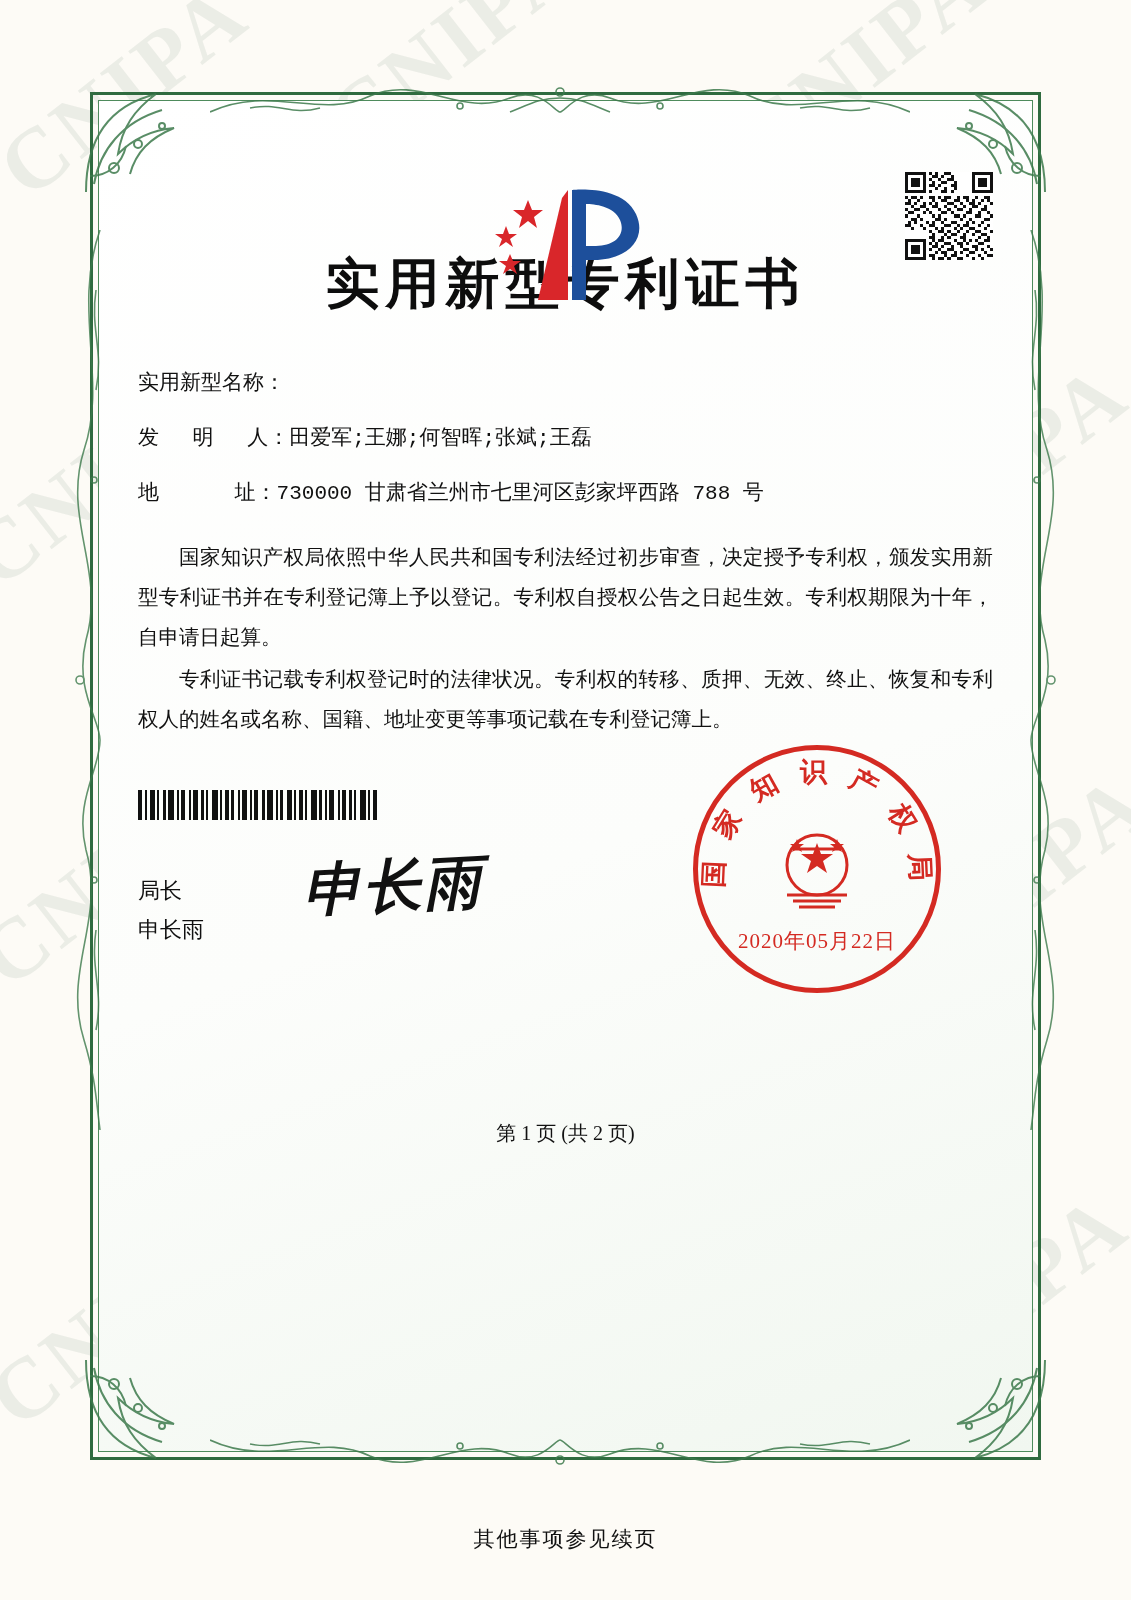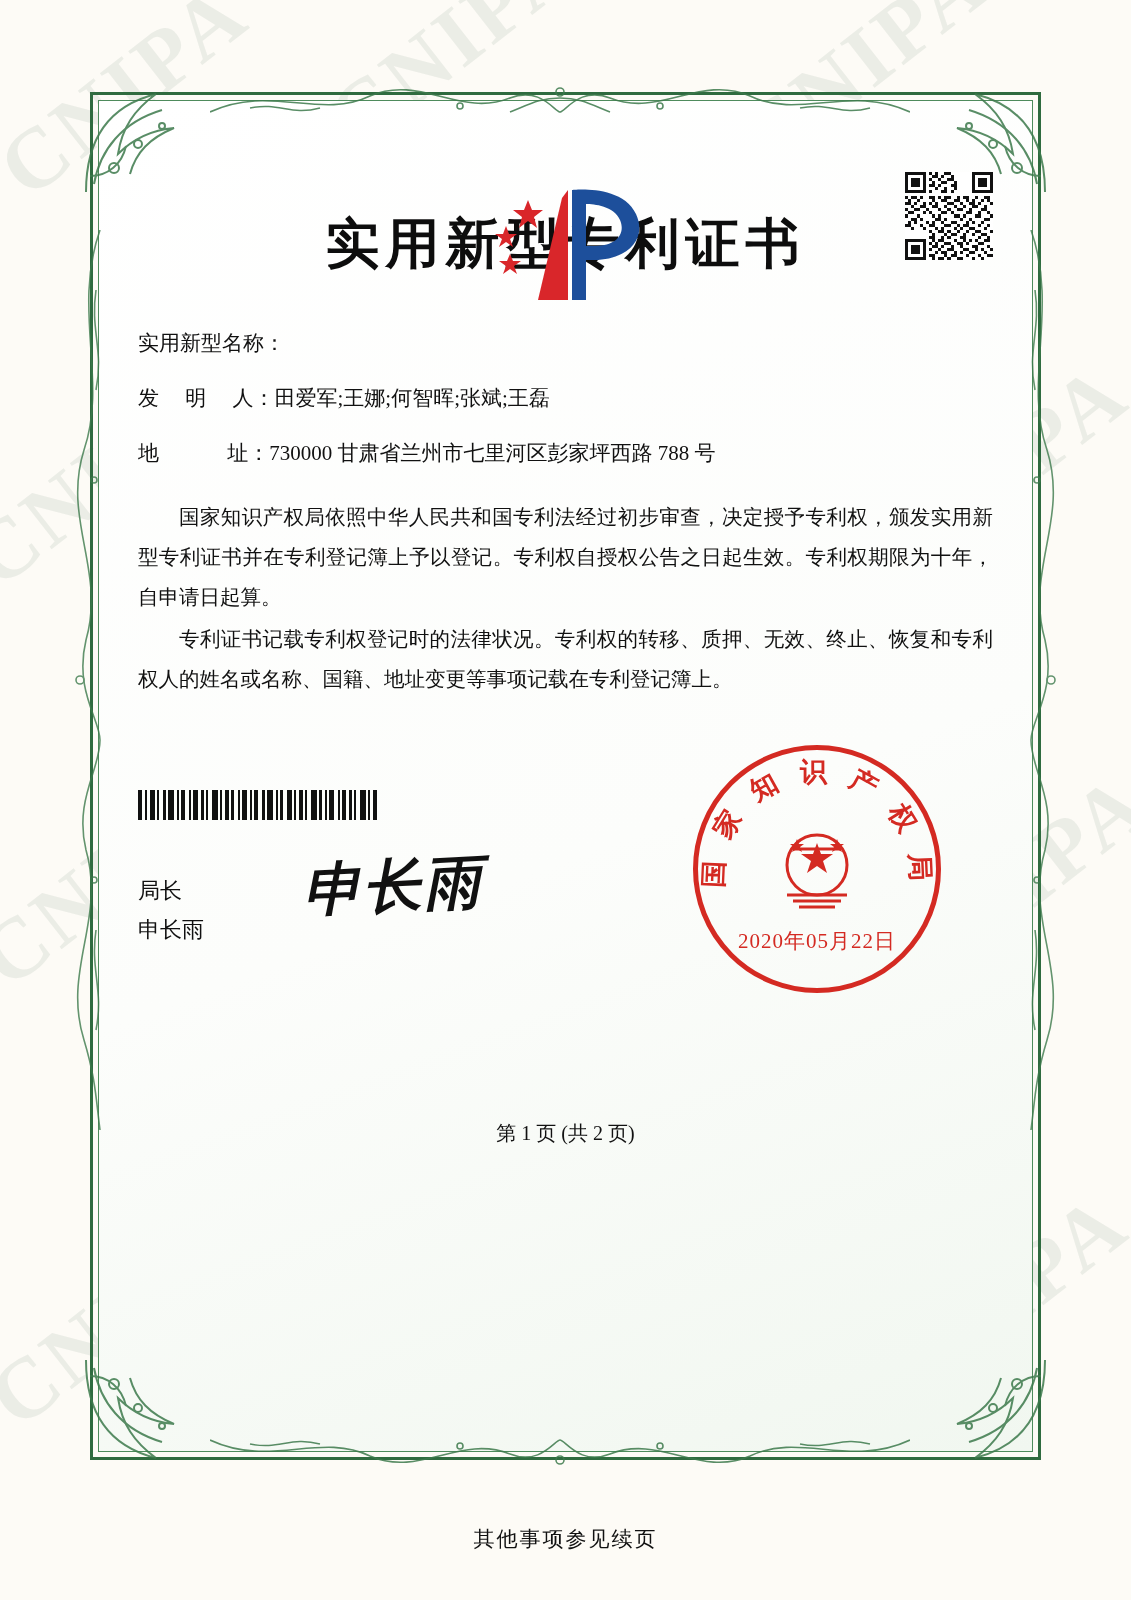--- a/index.html
+++ b/index.html
@@ -128,39 +128,40 @@
 
   .qr {
     position: absolute;
     right: 0;
     top: 42px;
     width: 88px;
     height: 88px;
   }
 
   .title {
-    margin-top: 78px;
+    margin-top: 118px;
     text-align: center;
     font-size: 54px;
     font-weight: bold;
     letter-spacing: 6px;
     color: #0d0d0d;
     font-family: "DejaVu Serif", "Liberation Serif", serif;
   }
 
   .fields {
     margin-top: 52px;
     font-size: 21px;
     color: #111;
     line-height: 1.0;
   }
   .field-row {
     display: flex;
     align-items: flex-end;
     margin-bottom: 34px;
+    font-family: Liberation Mono, monospace;
   }
   .f-label {
     white-space: pre;
     flex: 0 0 auto;
   }
   .f-value {
     flex: 1 1 auto;
   }
   .f-label2 {
     white-space: pre;

